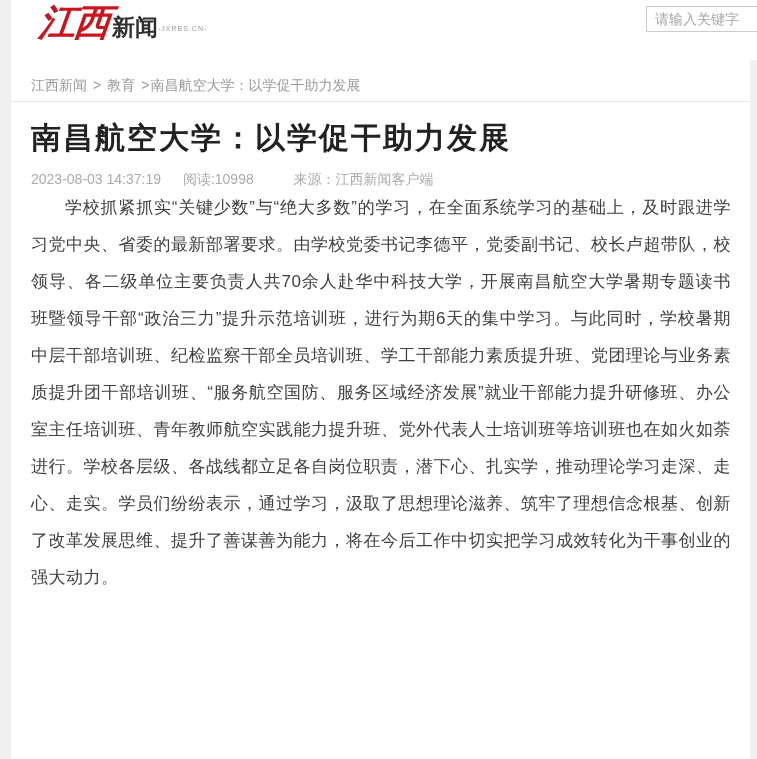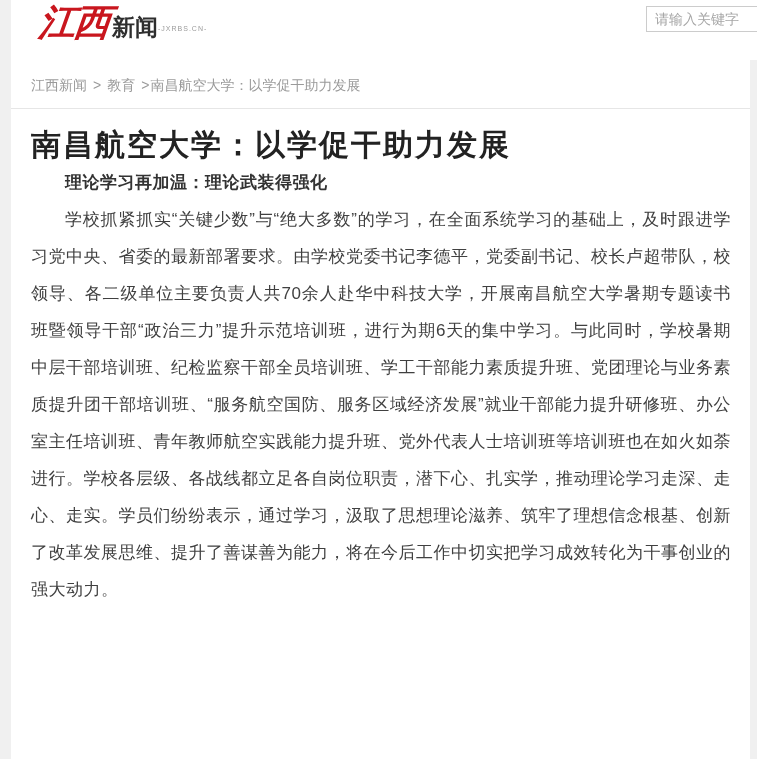--- a/index.html
+++ b/index.html
@@ -74,21 +74,21 @@
   .search-input::placeholder { color: #a6a6a6; }
   
   .card {
     margin-left: 11px;
     width: 739px;
     height: 699px;
     background: #ffffff;
     box-sizing: border-box;
   }
   .breadcrumb {
-    padding: 17px 20px 13px 20px;
+    padding: 17px 20px 6px 20px;
     font-size: 14px;
     color: #9a9a9a;
     border-bottom: 1px solid #e6e6e6;
     white-space: nowrap;
   }
   .bc-link { color: #9a9a9a; text-decoration: none; cursor: pointer; }
   .bc-sep { margin: 0 6px; }
   .bc-sep.tight { margin-right: 1px; }
   .article { padding: 0 19px 20px 20px; }
   .page-title {
@@ -142,19 +142,23 @@
 </div>
 
 <div class="card">
   <div class="breadcrumb">
     <a class="bc-link">江西新闻</a><span class="bc-sep">&gt;</span><a class="bc-link">教育</a><span class="bc-sep tight">&gt;</span><span>南昌航空大学：以学促干助力发展</span>
   </div>
 
   <div class="article">
     <h1 class="page-title">南昌航空大学：以学促干助力发展</h1>
 
+    <div class="meta">
+      <span class="meta-datetime">2023-08-03 14:37:19</span>
+      <span class="meta-reads">阅读:10998</span>
+      <span class="meta-source">来源：江西新闻客户端</span>
+    </div>
 
     <div class="body-text">
-      <h2 class="subheading">理论学习再加温：理论武装得强化</h2>
       <p class="para-2">学校抓紧抓实“关键少数”与“绝大多数”的学习，在全面系统学习的基础上，及时跟进学习党中央、省委的最新部署要求。由学校党委书记李德平，党委副书记、校长卢超带队，校领导、各二级单位主要负责人共70余人赴华中科技大学，开展南昌航空大学暑期专题读书班暨领导干部“政治三力”提升示范培训班，进行为期6天的集中学习。与此同时，学校暑期中层干部培训班、纪检监察干部全员培训班、学工干部能力素质提升班、党团理论与业务素质提升团干部培训班、“服务航空国防、服务区域经济发展”就业干部能力提升研修班、办公室主任培训班、青年教师航空实践能力提升班、党外代表人士培训班等培训班也在如火如荼进行。学校各层级、各战线都立足各自岗位职责，潜下心、扎实学，推动理论学习走深、走心、走实。学员们纷纷表示，通过学习，汲取了思想理论滋养、筑牢了理想信念根基、创新了改革发展思维、提升了善谋善为能力，将在今后工作中切实把学习成效转化为干事创业的强大动力。</p>
     </div>
   </div>
 </div>
 
 </body></html>

